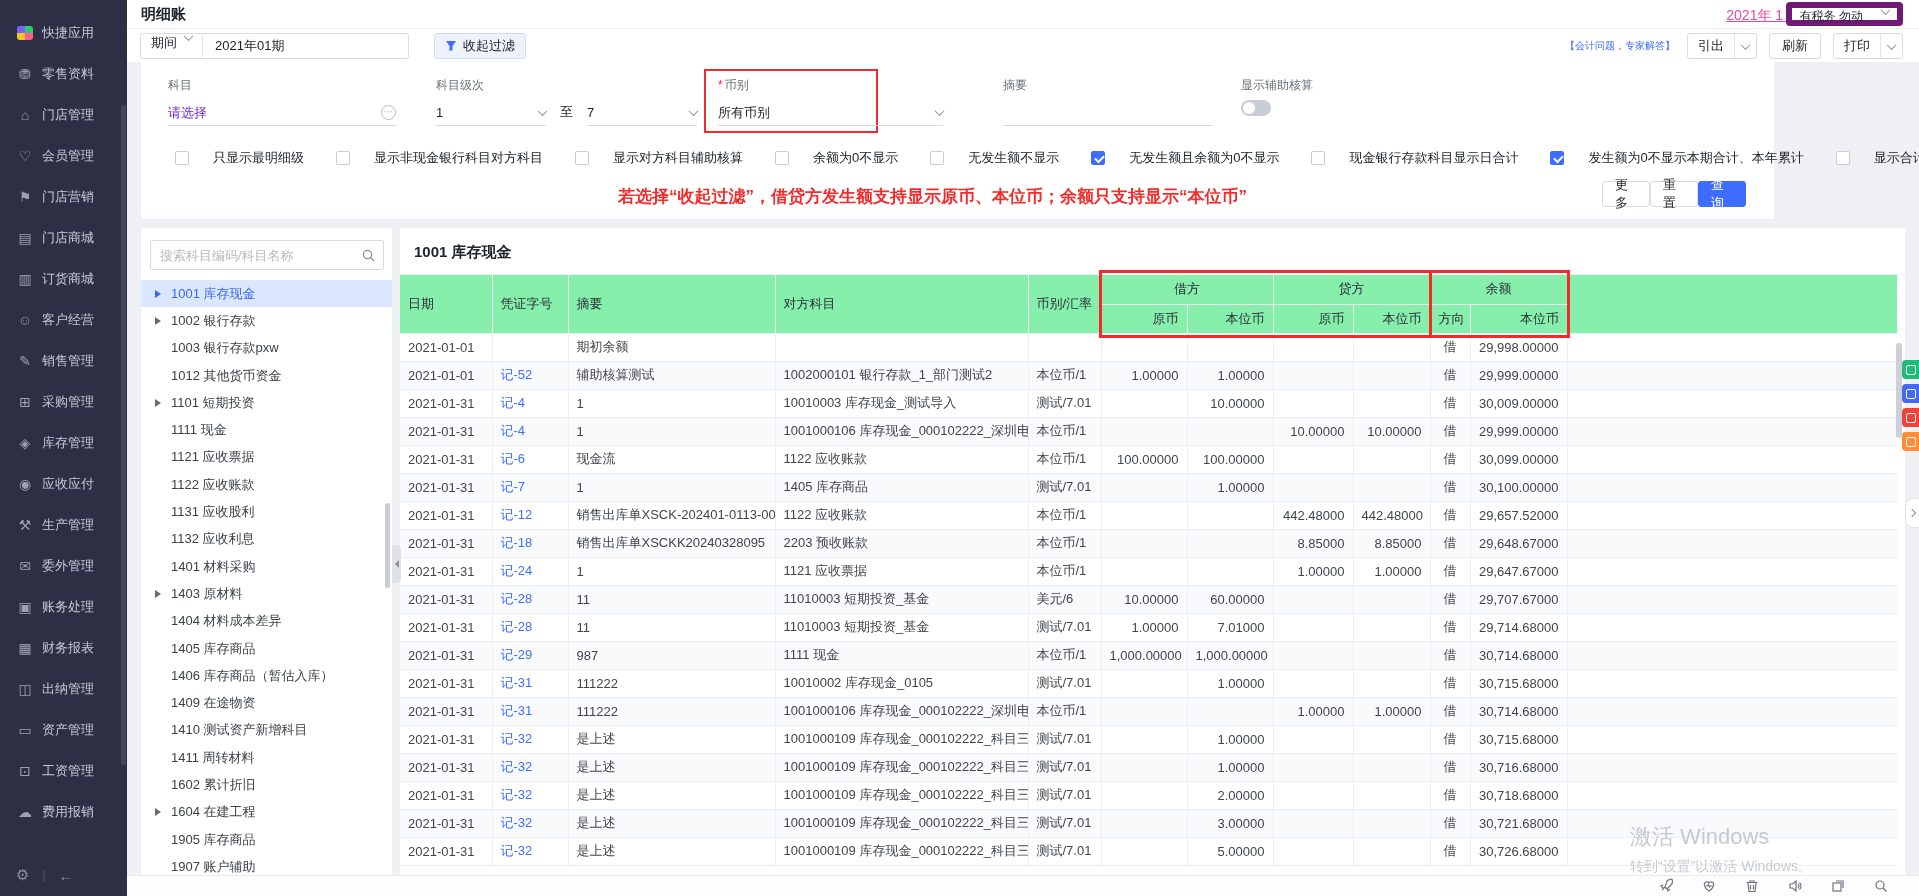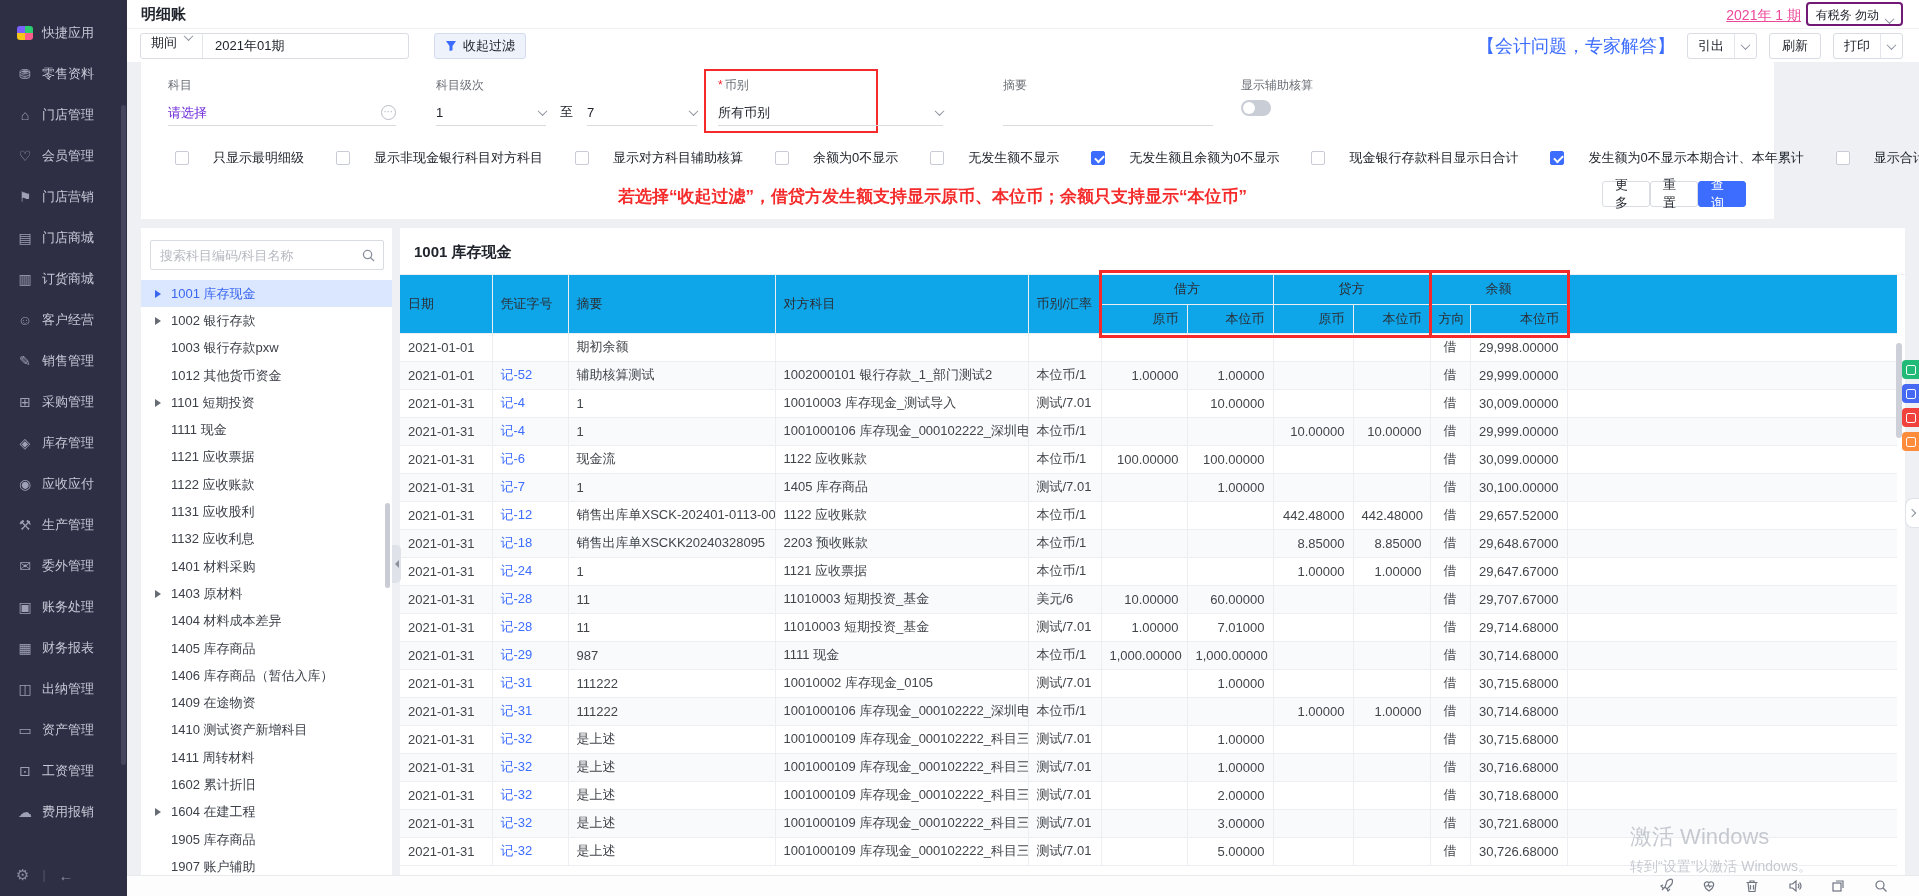--- a/index.html
+++ b/index.html
@@ -16,28 +16,28 @@
   .side-label { font-size:13px; white-space:nowrap; }
   .side-track { position:absolute; right:1px; top:105px; width:5px; height:660px; background:#45455e; border-radius:3px; }
   .side-bottom { position:absolute; bottom:12px; left:16px; display:flex; align-items:center; gap:13px; color:#8a8da1; font-size:15px; }
   .side-bottom .sep { color:#55566e; font-size:12px; }
 
   
   .topbar { position:absolute; left:127px; right:0; top:0; height:62px; background:#fff; z-index:10; }
   .topbar .hr { position:absolute; left:0; right:0; top:28px; border-top:1px solid #f0f1f4; }
   .page-title { position:absolute; left:14px; top:5px; font-size:15px; font-weight:700; color:#20242c; }
   .period-badge { position:absolute; right:118px; top:7px; font-size:14px; color:#ec4899;text-decoration:underline; }
-  .book-select { position:absolute; right:16px; top:2px; height:24px; border:2px solid #701a75; border-radius:4px; background:#fff; display:flex; align-items:flex-end; gap:7px; padding:0 8px; font-size:12px; color:#20242c; cursor:pointer; }
+  .book-select { position:absolute; right:16px; top:2px; height:24px; border:6px solid #701a75; border-radius:4px; background:#fff; display:flex; align-items:flex-start; gap:19px; padding:0 8px; font-size:12px; color:#20242c; cursor:pointer; }
   .chev { width:7px; height:7px; border-right:1.5px solid #8a909c; border-bottom:1.5px solid #8a909c; transform:rotate(45deg) translate(-1px,-1px); display:inline-block; }
   .period-group { position:absolute; left:13px; top:33px; height:26px; border:1px solid #d9dce3; border-radius:3px; background:#fff; display:flex; align-items:center; font-size:13px; color:#20242c; }
   .period-group .seg1 { display:flex; align-items:flex-start; gap:8px; padding:0 10px; border-right:1px solid #e4e6eb; height:100%; cursor:pointer; }
   .period-group .seg2 { padding:0 12px; width:205px; cursor:text; }
   .collapse-btn { position:absolute; left:307px; top:33px; height:26px; background:#eef2fb; border:1px solid #d3dbee; border-radius:3px; display:flex; align-items:center; gap:6px; padding:0 10px; font-size:13px; color:#20242c; cursor:pointer; }
   .tb-right { position:absolute; right:16px; top:33px; display:flex; align-items:center; gap:12px; }
-  .help-link { color:#3d6dff; font-size:18px; cursor:pointer;text-align:right; }
+  .help-link { color:#3d6dff; font-size:10px; cursor:pointer;text-align:right; }
   .btn { height:26px; background:#fff; border:1px solid #d9dce3; border-radius:3px; font-size:13px; color:#20242c; display:flex; align-items:center; padding:0 12px; cursor:pointer; }
   .btn.split { padding:0; }
   .btn.split .bl { padding:0 10px; border-right:1px solid #e4e6eb; height:100%; display:flex; align-items:center; }
   .btn.split .br { padding:0 7px; height:100%; display:flex; align-items:center; }
 
   
   .filter-panel { position:absolute; left:141px; top:61px; width:1633px; height:158px; background:#fff; z-index:9; }
   .notch { position:absolute; left:330px; top:-5px; width:10px; height:10px; background:#fff; transform:rotate(45deg); border-left:1px solid #eceef2; border-top:1px solid #eceef2; }
   .f-label { font-size:12px; color:#6b7077; margin-bottom:6px; }
   .f-label .req { color:#f5222d; margin-right:2px; }
@@ -79,21 +79,21 @@
   .tree-item.selected .arrow { border-left-color:#3a66f0; }
   .tree-scroll { position:absolute; right:2px; top:275px; width:5px; height:85px; background:#c9ccd4; border-radius:3px; }
   .split-handle { position:absolute; left:392px; top:545px; width:9px; height:38px; background:#dfe2e9; border-radius:0 5px 5px 0; z-index:5; display:flex; align-items:center; justify-content:center; cursor:pointer; }
   .split-handle::after { content:""; width:0; height:0; border-right:4px solid #8a909c; border-top:4px solid transparent; border-bottom:4px solid transparent; }
 
   
   .table-panel { position:absolute; left:400px; top:228px; width:1505px; height:647px; background:#fff; overflow:hidden; }
   .table-title { height:47px; line-height:47px; padding-left:14px; font-size:15px; font-weight:700; color:#20242c; border-bottom:1px solid #eef0f3; }
   table.grid { border-collapse:collapse; table-layout:fixed; width:1497px; }
   .grid th, .grid td { border-right:1px solid #eceef2; border-bottom:1px solid #eceef2; font-weight:400; white-space:nowrap; overflow:hidden; }
-  .grid th { background:#0ea5e9; color:#2b2f36; font-size:13px; height:29px; padding:0 8px; text-align:left; }
+  .grid th { background:#86efac; color:#2b2f36; font-size:13px; height:29px; padding:0 8px; text-align:left; }
   .grid th.grp, .grid th.ctr { text-align:center; }
   .grid th.num { text-align:right; }
   .grid td { height:28px; padding:0 8px; font-size:13px; color:#41454a; background:transparent; }
   .grid td:nth-child(n+6):nth-child(-n+9), .grid td:nth-child(11) { text-align:right; }
   .grid td:nth-child(10) { text-align:center; }
   .grid td:nth-child(2) { color:#3d6dff; cursor:pointer; }
   .grid tbody tr:nth-child(even) td { background:#f8fafc; }
   .grid th:last-child, .grid td:last-child { border-right:0; }
   .redbox { position:absolute; border:3px solid #f52b2b; pointer-events:none; z-index:4; }
   #redbox-dc { left:699px; top:42px; width:333px; height:68px; }

